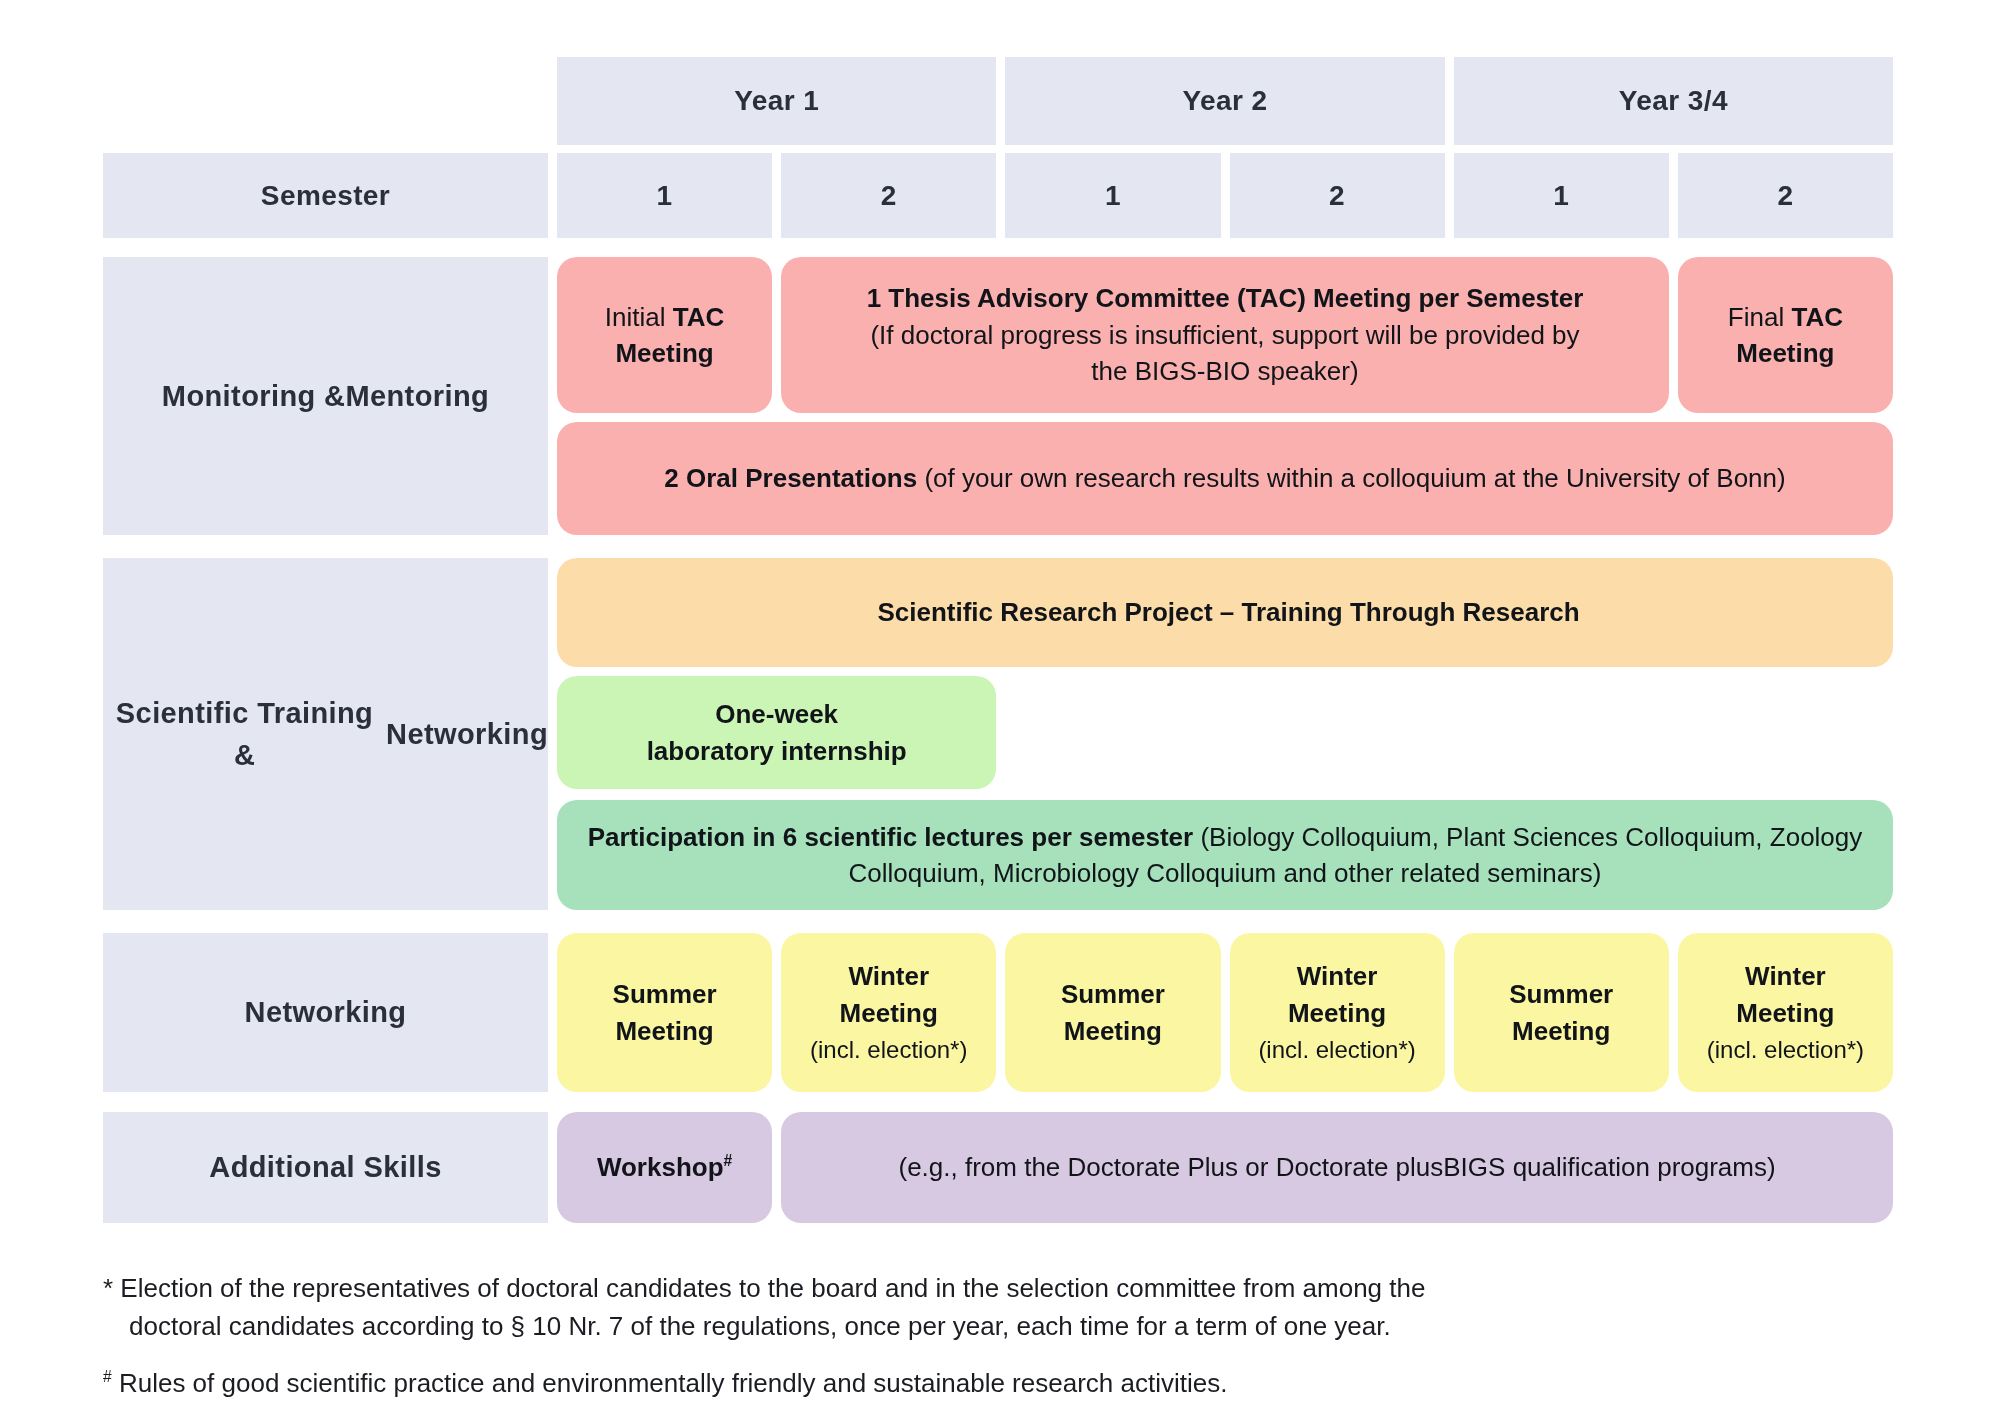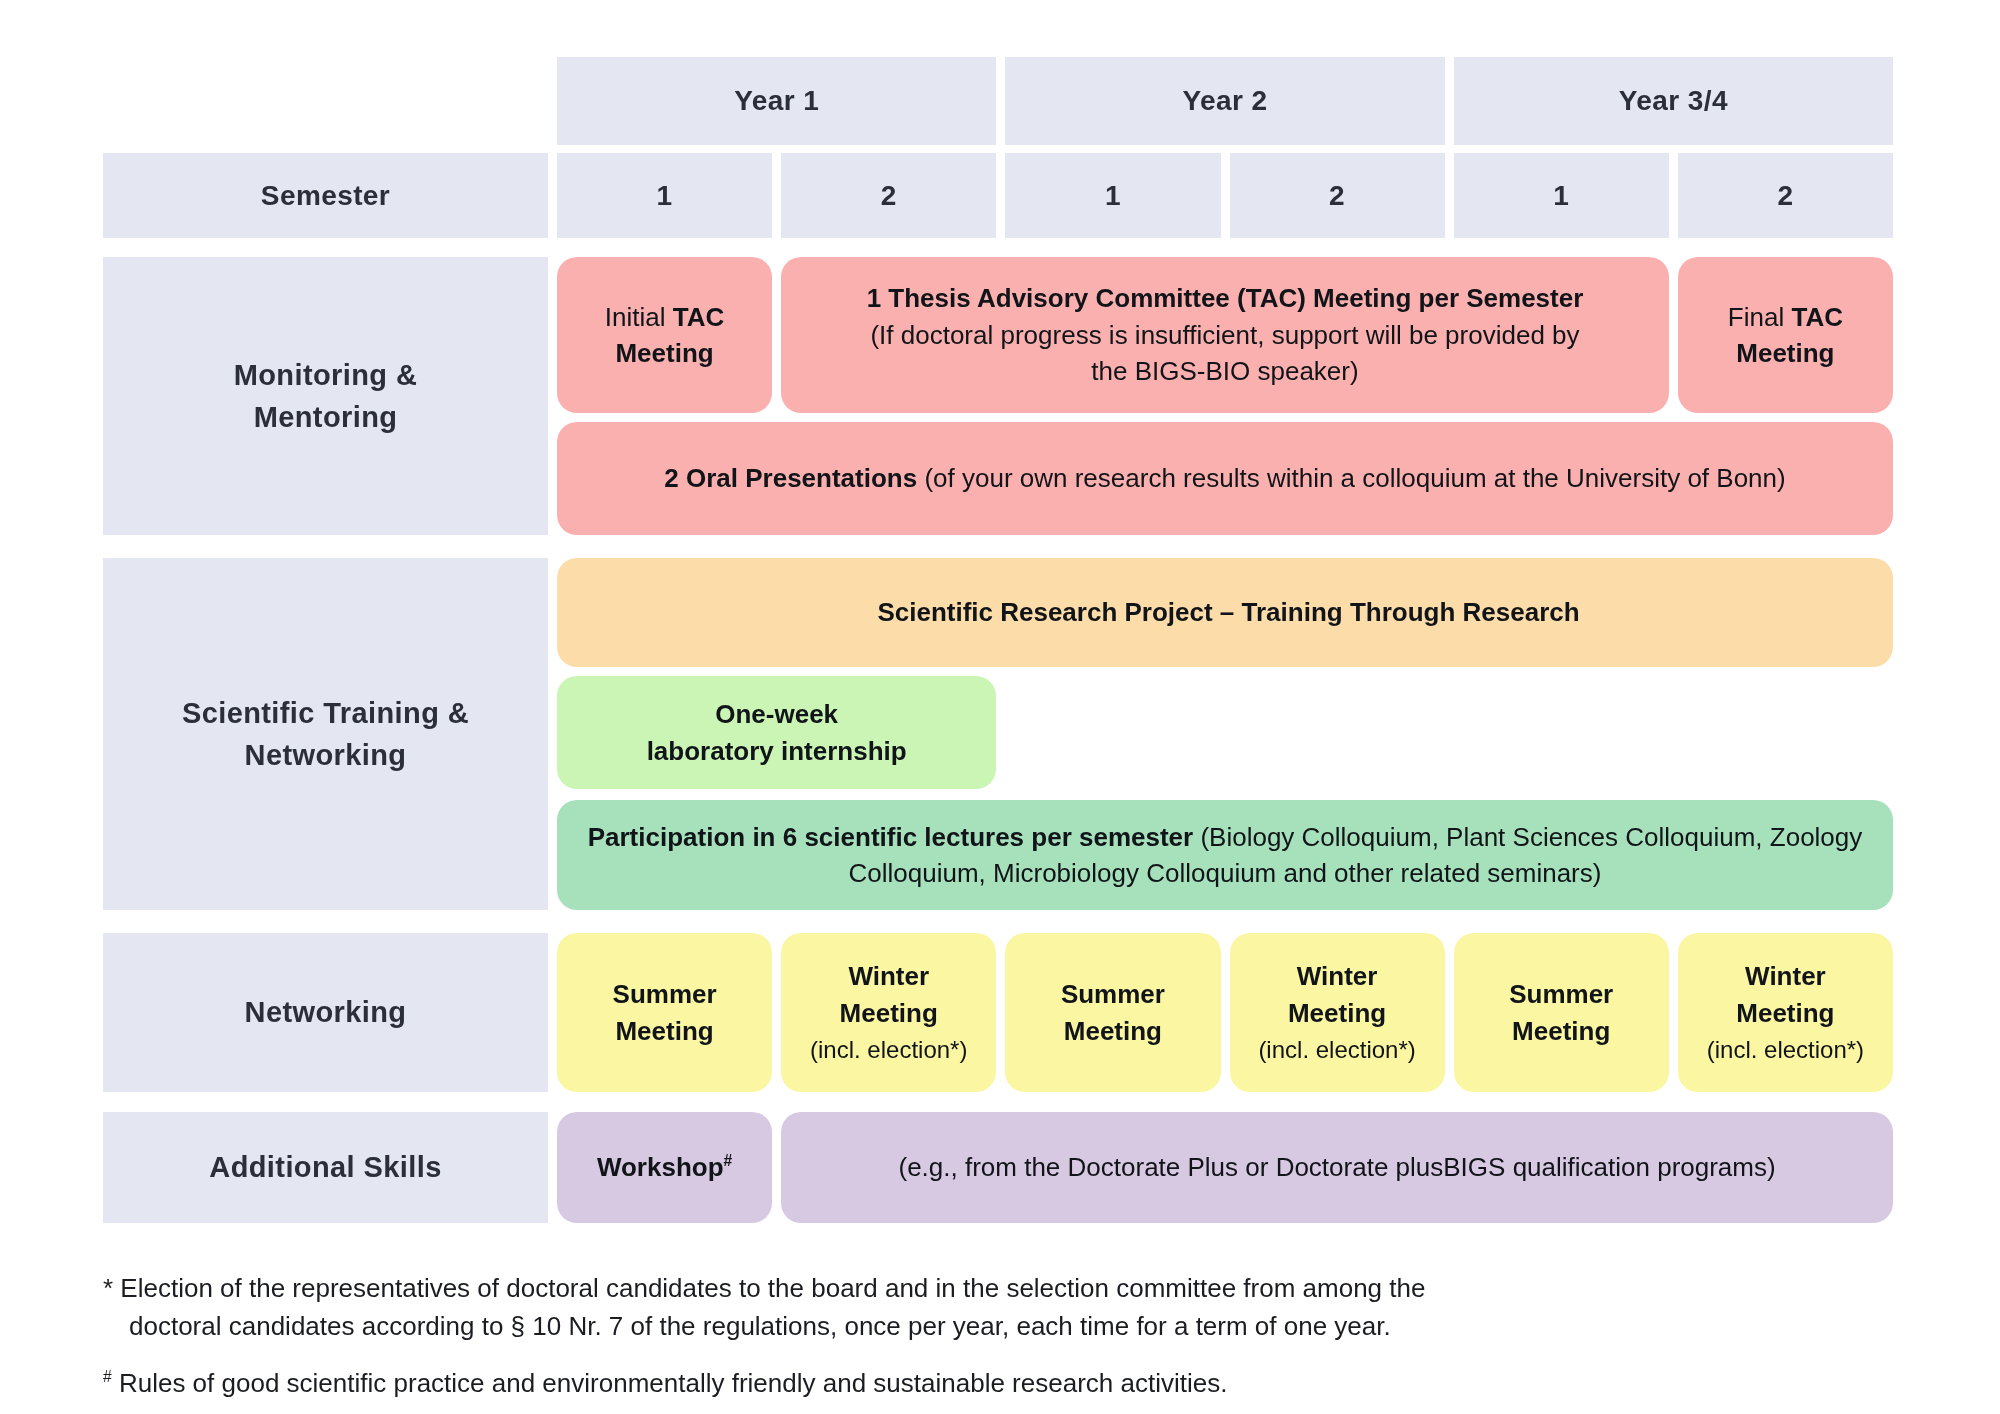--- a/index.html
+++ b/index.html
@@ -25,21 +25,21 @@
     column-gap:9px;
   }
   .hdr{
     background:var(--header_bg);
     display:flex;align-items:center;justify-content:center;
     font-weight:700;font-size:28px;color:var(--label_text);
     letter-spacing:.4px;text-align:center;
   }
   .glabel{
     background:var(--header_bg);
-    display:flex;flex-direction:column;align-items:center;justify-content:center;
+    display:flex;flex-direction:row;align-items:center;justify-content:center;
     font-weight:700;font-size:29px;color:var(--label_text);
     letter-spacing:.4px;text-align:center;line-height:1.45;
   }
   .box{
     border-radius:20px;
     display:flex;flex-direction:column;align-items:center;justify-content:center;
     text-align:center;font-size:26px;line-height:1.4;color:var(--cell_text);
     padding:8px 12px;
   }
   .box b{font-weight:700;}

